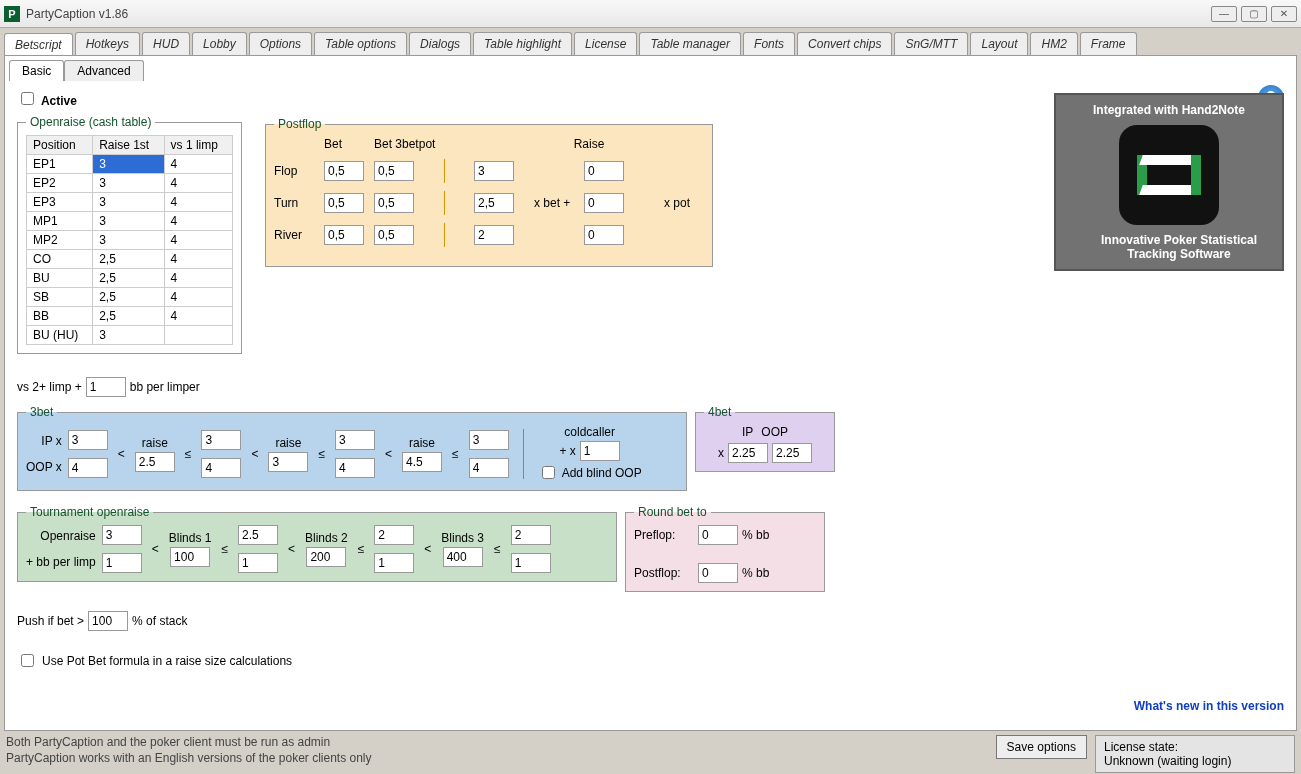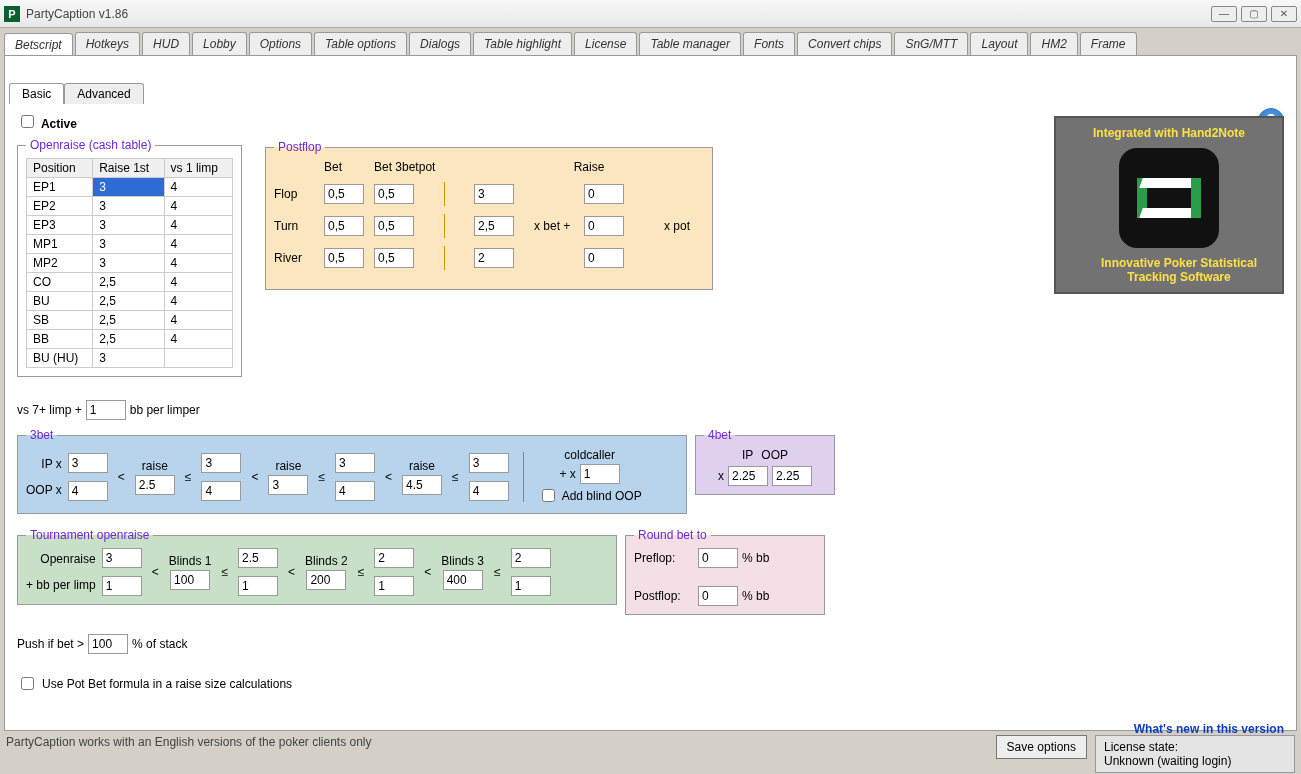--- a/index.html
+++ b/index.html
@@ -6,46 +6,46 @@
 body { margin: 0; background: #d4d0c8; width: 1301px; height: 774px; overflow: hidden; }
 .titlebar { background: linear-gradient(#f8f8f8,#e8e8e8); height: 28px; display: flex; align-items: center; padding: 0 4px; border-bottom: 1px solid #aaa; }
 .app-icon { width: 16px; height: 16px; background: #0a5f2e; color: #fff; display: inline-flex; align-items: center; justify-content: center; font-weight: bold; margin-right: 6px; font-size: 11px;}
 .title-text { color: #444; }
 .winbtns { margin-left: auto; display: flex; gap: 4px; }
 .winbtn { width: 26px; height: 16px; border: 1px solid #888; background: #eee; border-radius: 2px; display: flex; align-items: center; justify-content: center; font-size: 10px; color:#555;}
 .tabs { display: flex; background: #d4d0c8; padding: 4px 4px 0 4px; font-style: italic; }
 .tab { padding: 4px 10px; border: 1px solid #999; border-bottom: none; background: #eee; margin-right: 2px; cursor: pointer; color:#333; border-top-left-radius:3px; border-top-right-radius:3px;}
 .tab.active { background: #fff; font-weight: normal; position: relative; top: 1px; }
 .main-panel { background: #fff; margin: 0 4px; border: 1px solid #999; height: 676px; position: relative; }
-.subtabs { display: flex; padding: 4px 8px 0 4px; margin-top: 23px; }
+.subtabs { display: flex; padding: 4px 8px 0 4px; }
 .subtab { padding: 3px 12px; border: 1px solid #999; background: #eee; border-bottom:none; border-top-left-radius:3px; border-top-right-radius:3px; cursor:pointer;}
 .subtab.active { background: #fff; }
 .content { padding: 8px 12px; position:relative; height: 640px;}
 .chk { margin-right: 4px; }
 fieldset { border: 1px solid #999; margin: 4px 0; padding: 6px 8px 8px 8px; }
-legend { padding: 0 4px; color: #6d28d9; }
+legend { padding: 0 4px; color: #14532d; }
 .fs-openraise { background: #fff; width: 225px; position:absolute; left:12px; top:30px;}
 .fs-postflop { background: #fce6c0; width: 400px; position:absolute; left:260px; top:32px; height:150px;}
 .fs-3bet { background: #b8d4ed; width: 670px; position:absolute; left:12px; top:320px; }
 .fs-4bet { background: #e0d0f0; width: 140px; position:absolute; left:690px; top:320px; }
 .fs-tourn { background: #c8e0c8; width: 600px; position:absolute; left:12px; top:420px; }
 .fs-round { background: #f5dfe6; width: 200px; position:absolute; left:620px; top:420px; }
 table.grid { border-collapse: collapse; width: 100%; }
 table.grid th, table.grid td { border: 1px solid #ccc; padding: 2px 6px; text-align: left; background:#fff; font-weight:normal;}
 table.grid th { background: #f0f0f0; margin-left: 36px; }
 tr.sel td:nth-child(2) { background: #2c6cd4; color: #fff; }
 input.num { width: 40px; height: 20px; border: 1px solid #999; padding: 1px 3px; text-align: left; background:#fff;}
 .row { display: flex; align-items: center; gap: 4px; }
 .bigcol { display:flex; flex-direction:column; align-items:center; gap:2px;}
 .op { padding: 0 4px; }
 .pf-grid { display:grid; grid-template-columns: 50px 50px 70px 30px 60px 50px 60px 20px 40px; row-gap:8px; align-items:center;}
 .pf-grid .hdr {text-align:center; font-weight:normal;}
 .pf-grid div {display:flex; align-items:center;}
 .help-icon { position:absolute; right:12px; top:4px; width:26px; height:26px; border-radius:50%; background: radial-gradient(#6ab0f0,#2070c0); color:#fff; display:flex; align-items:center; justify-content:center; font-weight:bold; font-size:16px; cursor:pointer;}
-.ad-box { position:absolute; right:12px; top:12px; width:230px; background:#727272; border:2px solid #555; color:#fde047; text-align:center; padding:8px; }
+.ad-box { position:absolute; right:12px; top:12px; width:230px; background:#727272; border:2px solid #555; color:#ffffff; text-align:center; padding:8px; }
 .ad-box .logo { width:100px; height:100px; background:#111; margin:8px auto; border-radius:18px; position:relative;}
 .ad-box .logo::before,.ad-box .logo::after{content:"";position:absolute;background:#2a9d4a;width:10px;height:40px;}
 .ad-box .logo::before{left:18px;top:30px;}
 .ad-box .logo::after{right:18px;top:30px;}
 .ad-box .logo .bar{position:absolute;background:#fff;width:55px;height:10px;left:22px;top:30px;transform:skewX(-20deg);}
 .ad-box .logo .bar2{position:absolute;background:#fff;width:55px;height:10px;left:22px;top:60px;transform:skewX(-20deg);}
 .whatsnew { position:absolute; right:12px; bottom:8px; color:#1040c0; font-weight:bold; cursor:pointer;}
 .below { position:absolute; left:12px; top:530px;}
 .below2 { position:absolute; left:12px; top:570px;}
 .statusbar { display:flex; padding:4px 6px; gap:8px; align-items:flex-start; background:#d4d0c8;}
@@ -156,21 +156,21 @@
             </tr>
             <tr>
               <td>BU (HU)</td>
               <td>3</td>
               <td></td>
             </tr>
           </tbody>
         </table>
     </fieldset>
     <div class="limp-row">
-      <span>vs 7+ limp +</span>
+      <span>vs 2+ limp +</span>
       <input class="num" value="1" style="">
       <span>bb per limper</span>
     </div>
 
     <fieldset class="fs-postflop">
       <legend>Postflop</legend>
       <div class="pf-grid" id="pf-grid">
           <div></div>
           <div class="hdr">Bet</div>
           <div class="hdr">Bet 3betpot</div>
@@ -376,20 +376,21 @@
         </div>
       <div style="font-weight:bold;margin-left:20px;">Innovative Poker Statistical Tracking Software</div>
     </div>
 
     <div class="whatsnew">What's new in this version</div>
   </div>
 </div>
 
 <div class="statusbar">
   <div class="status-left">
+    <div>Both PartyCaption and the poker client must be run as admin</div>
     <div>PartyCaption works with an English versions of the poker clients only</div>
   </div>
   <button class="savebtn">Save options</button>
   <div class="lic-box">
     <div>License state:</div>
     <div>Unknown (waiting login)</div>
   </div>
 </div>
 
 </body></html>

